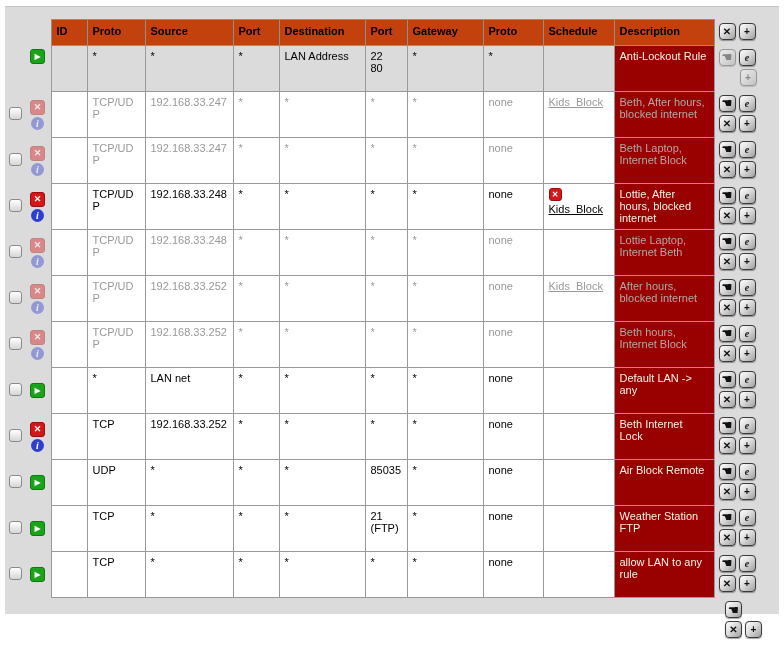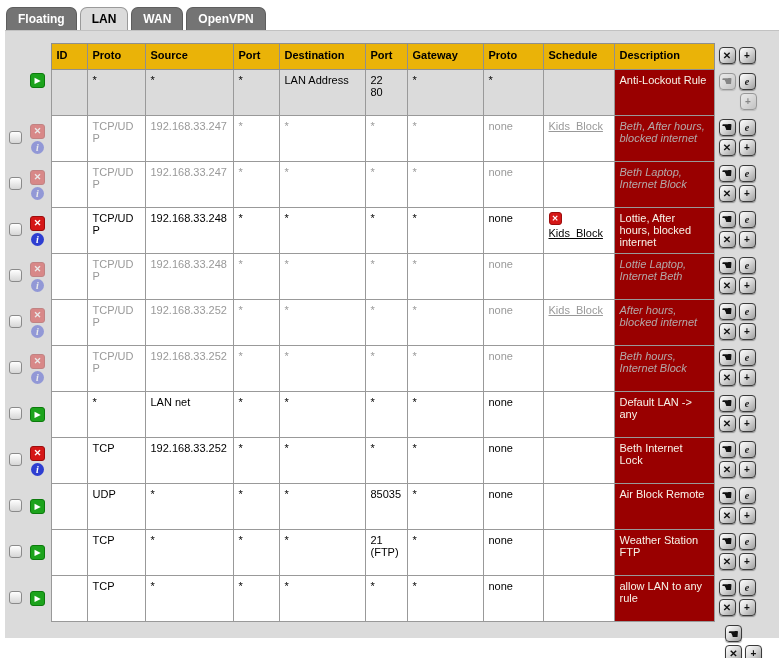--- a/index.html
+++ b/index.html
@@ -10,26 +10,26 @@
   .tabs { display:flex; gap:3px; align-items:flex-end; height:24px; padding-left:1px; }
   .tab { background:#747474; color:#fff; font-weight:bold; font-size:12px; padding:4px 11px 4px 11px;
          border-radius:7px 7px 0 0; border:1px solid #5e5e5e; border-bottom:none; cursor:pointer; }
   .tab.active { background:#dbdbdb; color:#000; border-color:#9a9a9a; }
 
   
   .panel { background:#dbdbdb; border-top:1px solid #c2c2c2; padding:12px 0 8px 0; height:608px; box-sizing:border-box; }
 
   table { border-collapse:collapse; table-layout:fixed; width:768px; }
   th, td { vertical-align:top; text-align:left; padding:4px 5px; word-wrap:break-word; }
-  th.dcell { background:#eab308; border:1px solid #8f8f8f; font-weight:bold; font-size:11px; padding-top:5px; padding-bottom:5px; }
+  th.dcell { background:#c2410c; border:1px solid #8f8f8f; font-weight:bold; font-size:11px; padding-top:5px; padding-bottom:5px; }
   td.dcell { background:#fff; border:1px solid #999; }
   tr.gray td.dcell { background:#dbdbdb; }
   td.desc { background:#990000; border:1px solid #999; color:#f7f3e8; }
   tr.disabled td.dcell { color:#999; }
-  tr.disabled td.desc { color:#b3a8a8;font-style:italic; }
+  tr.disabled td.desc { color:#b3a8a8; }
   td.sel, td.stat, td.act, th.blank, th.act { background:transparent; border:none; padding:3px 2px; }
   td.sel { vertical-align:middle; text-align:right; padding-right:3px; }
   td.stat { vertical-align:middle; }
   tr.top-align td.sel, tr.top-align td.stat { vertical-align:top; }
   tbody tr { height:41px; }
   thead tr { height:24px; }
 
   .pre { white-space:pre-line; }
 
   
@@ -63,26 +63,20 @@
                 color:#fff; font-size:8px; font-weight:bold; line-height:11px; text-align:center; display:block; margin-bottom:2px; box-sizing:border-box; }
 
   
   .footer-act { width:38px; margin:3px 16px 0 auto; }
   .footer-act .act-line { margin-left:0; }
 </style>
 </head>
 <body>
 
 <div class="page">
-  <div class="tabs" id="tab-bar">
-      <div class="tab">Floating</div>
-      <div class="tab active">LAN</div>
-      <div class="tab">WAN</div>
-      <div class="tab">OpenVPN</div>
-    </div>
 
   <div class="panel">
     <table>
       <colgroup>
         <col style="width:20px">
           <col style="width:26px">
           <col style="width:36px">
           <col style="width:58px">
         <col style="width:88px">
           <col style="width:46px">

